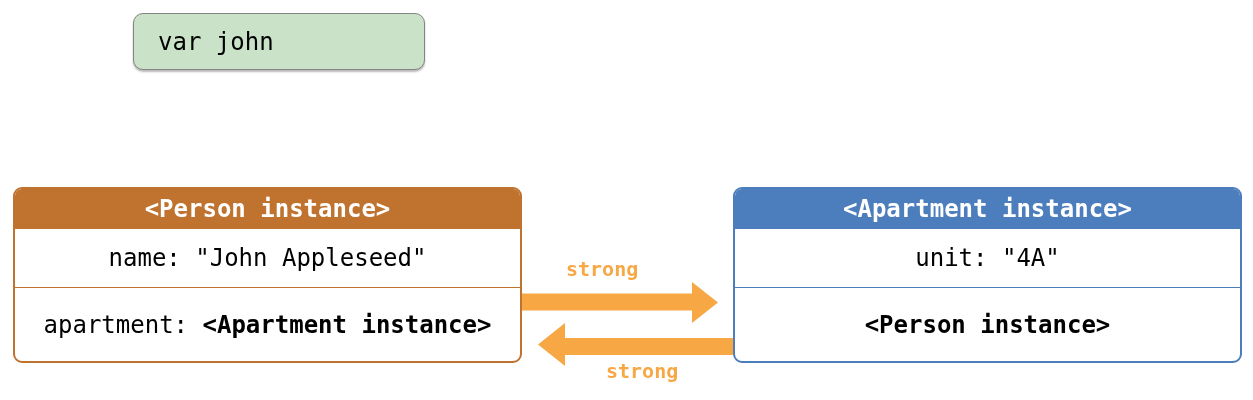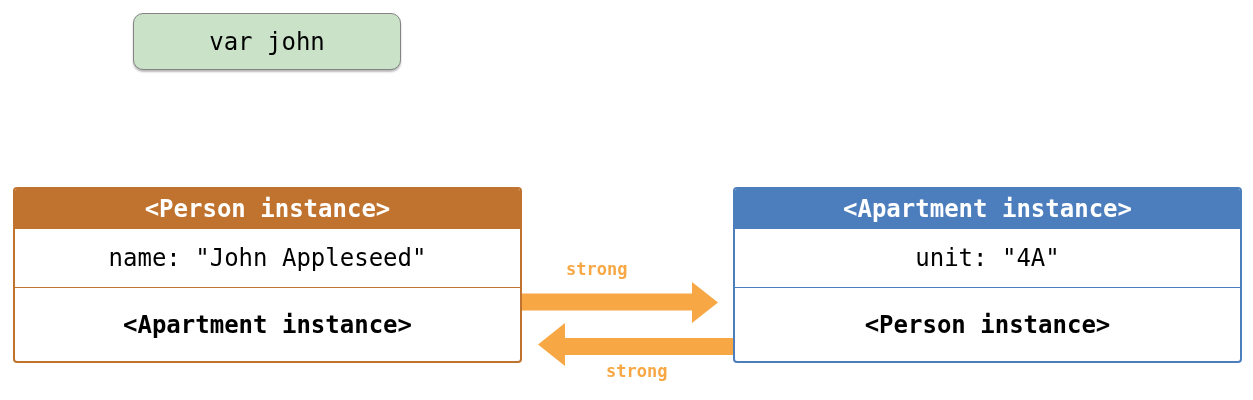--- a/index.html
+++ b/index.html
@@ -18,35 +18,35 @@
     position: absolute;
     top: 13px;
     width: 266px;
     height: 55px;
     background: var(--var-fill, #C9E2C8);
     border: 1.5px solid var(--var-border, #848484);
     border-radius: 10px;
     box-shadow: 0 2px 2px rgba(0,0,0,0.28);
     display: flex;
     align-items: center;
-    justify-content: center;
     font-size: 24px;
+    padding-left: 24px;
   }
   #var-john   { left: 133px; }
   #var-unit4a { left: 853px; }
 
   
   .instance {
     position: absolute;
     top: 187px;
     width: 505px;
     height: 172px;
     background: #fff;
     border: 2px solid;
-    border-radius: 4px;
+    border-radius: 9px;
     display: flex;
     flex-direction: column;
     overflow: hidden;
   }
   #person-box    { left: 13px;  border-color: var(--person, #C0722F); }
   #apartment-box { left: 733px; border-color: var(--apartment, #4C7EBD); }
 
   .inst-header {
     flex: 0 0 40px;
     display: flex;
@@ -68,21 +68,21 @@
   }
   .inst-row.row1 { flex: 0 0 58px; }
   .inst-row.row2 { flex: 1 1 auto; border-top: 1px solid; }
   #person-box .inst-row.row2    { border-top-color: var(--person, #C0722F); }
   #apartment-box .inst-row.row2 { border-top-color: var(--apartment, #4C7EBD); }
   .bold-part { font-weight: bold; }
 
   
   .strong-label {
     position: absolute;
-    font-size: 17px;
+    font-size: 20px;
     font-weight: bold;
     line-height: 26px;
     color: var(--arrow, #F7A845);
   }
   #strong-label-top    { left: 566px; top: 256px; }
   #strong-label-bottom { left: 606px; top: 358px; }
 
   #arrows-layer {
     position: absolute;
     left: 0; top: 0;
@@ -99,21 +99,21 @@
   </div>
 
   <div class="instance" id="person-box">
     <div class="inst-header">
       <span>&lt;Person instance&gt;</span>
     </div>
     <div class="inst-row row1">
       <span>name: "John Appleseed"</span><span class="bold-part"></span>
     </div>
     <div class="inst-row row2">
-      <span class="bold-part">&lt;Apartment instance&gt;</span>
+      <span>apartment: </span><span class="bold-part">&lt;Apartment instance&gt;</span>
     </div>
   </div>
 
   <div class="instance" id="apartment-box">
     <div class="inst-header">
       <span>&lt;Apartment instance&gt;</span>
     </div>
     <div class="inst-row row1">
       <span>unit: "4A"</span><span class="bold-part"></span>
     </div>

